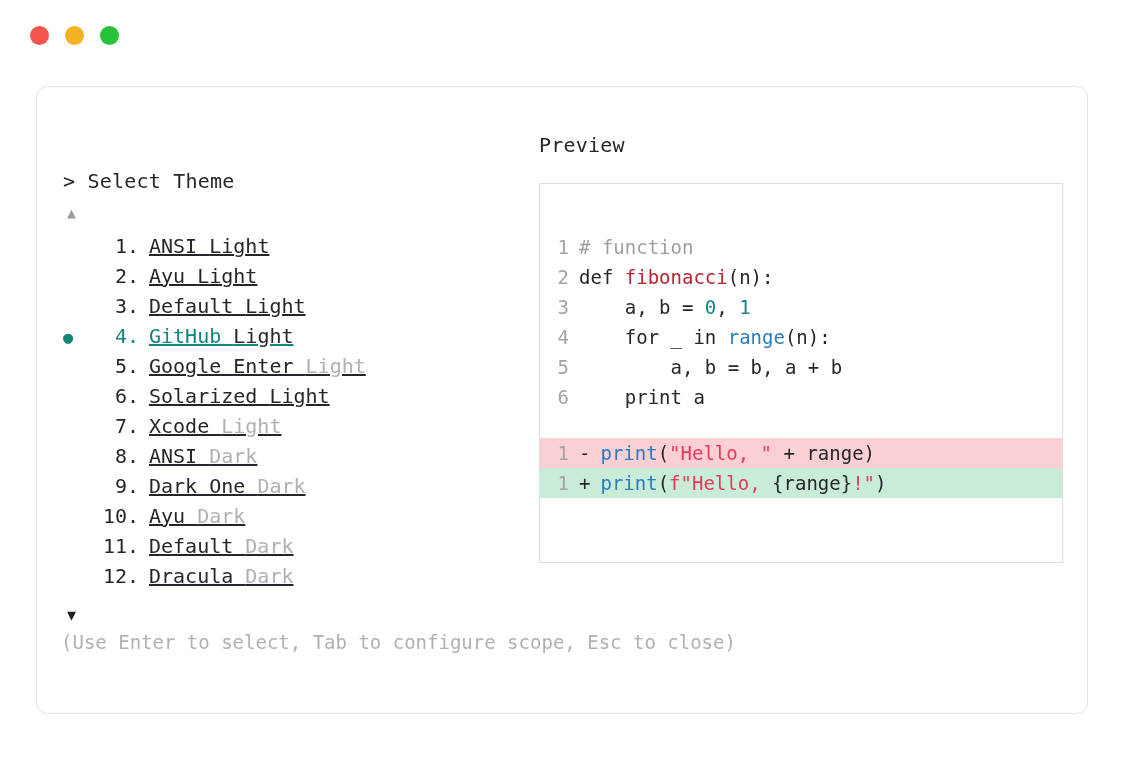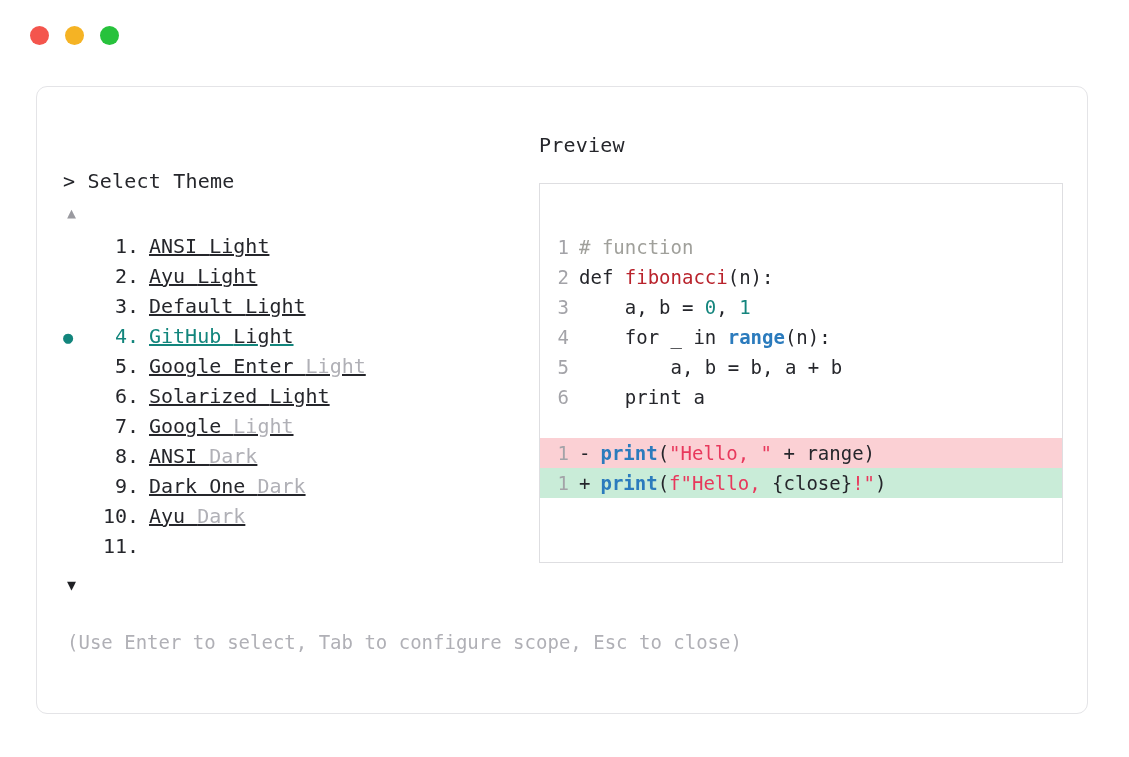--- a/index.html
+++ b/index.html
@@ -160,28 +160,28 @@
   .code-text { color: #25262b; }
   .spacer-line { height: 26px; }
   .diff-line { padding-left: 13px; }
   .diff-line.minus { background: #fbd0d4; }
   .diff-line.plus  { background: #c9ecd8; }
   .diff-sign { color: #25262b; margin-right: 10px; }
 
   .tok-comment { color: #a0a09b; margin-top: 20px; }
   .tok-func    { color: #b9232c; }
   .tok-num     { color: #14857d; }
-  .tok-builtin { color: #2b7bbd; font-weight: bold; }
+  .tok-builtin { color: #2b7bbd; }
   .tok-str     { color: #e8385c; }
   .tok-plain   { color: #25262b; text-align: right; }
 
   
   #footer-hint {
     position: absolute;
-    left: 30px;
+    left: 24px;
     top: 543px;
     font-size: 19px;
     line-height: 24px;
     color: #b0b0b6;
     white-space: pre;
   }
 </style>
 </head>
 <body>
 
@@ -197,42 +197,43 @@
     <div id="left-pane">
       <div class="pane-header">&gt; Select Theme</div>
       <div id="scroll-up">▲</div>
       <ul id="theme-list">
           <li class="theme-row"><span class="bullet-cell"></span><span class="idx-cell">1.</span><span class="name-cell"><span>ANSI </span><span class="mode-strong">Light</span></span></li>
           <li class="theme-row"><span class="bullet-cell"></span><span class="idx-cell">2.</span><span class="name-cell"><span>Ayu </span><span class="mode-strong">Light</span></span></li>
           <li class="theme-row"><span class="bullet-cell"></span><span class="idx-cell">3.</span><span class="name-cell"><span>Default </span><span class="mode-strong">Light</span></span></li>
           <li class="theme-row selected"><span class="bullet-cell">●</span><span class="idx-cell">4.</span><span class="name-cell"><span>GitHub </span><span class="mode-strong">Light</span></span></li>
           <li class="theme-row"><span class="bullet-cell"></span><span class="idx-cell">5.</span><span class="name-cell"><span>Google Enter </span><span class="mode-dim">Light</span></span></li>
           <li class="theme-row"><span class="bullet-cell"></span><span class="idx-cell">6.</span><span class="name-cell"><span>Solarized </span><span class="mode-strong">Light</span></span></li>
-          <li class="theme-row"><span class="bullet-cell"></span><span class="idx-cell">7.</span><span class="name-cell"><span>Google </span><span class="mode-dim">Light</span></span></li>
+          <li class="theme-row"><span class="bullet-cell"></span><span class="idx-cell">7.</span><span class="name-cell"><span>Xcode </span><span class="mode-dim">Light</span></span></li>
           <li class="theme-row"><span class="bullet-cell"></span><span class="idx-cell">8.</span><span class="name-cell"><span>ANSI </span><span class="mode-dim">Dark</span></span></li>
           <li class="theme-row"><span class="bullet-cell"></span><span class="idx-cell">9.</span><span class="name-cell"><span>Dark One </span><span class="mode-dim">Dark</span></span></li>
           <li class="theme-row"><span class="bullet-cell"></span><span class="idx-cell">10.</span><span class="name-cell"><span>Ayu </span><span class="mode-dim">Dark</span></span></li>
-          <li class="theme-row"><span class="bullet-cell"></span><span class="idx-cell">11.</span></li>
+          <li class="theme-row"><span class="bullet-cell"></span><span class="idx-cell">11.</span><span class="name-cell"><span>Default </span><span class="mode-dim">Dark</span></span></li>
+          <li class="theme-row"><span class="bullet-cell"></span><span class="idx-cell">12.</span><span class="name-cell"><span>Dracula </span><span class="mode-dim">Dark</span></span></li>
         </ul>
       <div id="scroll-down">▼</div>
     </div>
 
     <div id="right-pane">
       <div class="pane-header">Preview</div>
       <div id="preview-box">
         <div id="code-area">
             <div class="code-line"><span class="ln">1</span><span class="code-text"><span class="tok-comment"># function</span></span></div>
             <div class="code-line"><span class="ln">2</span><span class="code-text"><span class="tok-plain">def </span><span class="tok-func">fibonacci</span><span class="tok-plain">(n):</span></span></div>
             <div class="code-line"><span class="ln">3</span><span class="code-text"><span class="tok-plain">    a, b = </span><span class="tok-num">0</span><span class="tok-plain">, </span><span class="tok-num">1</span></span></div>
             <div class="code-line"><span class="ln">4</span><span class="code-text"><span class="tok-plain">    for _ in </span><span class="tok-builtin">range</span><span class="tok-plain">(n):</span></span></div>
             <div class="code-line"><span class="ln">5</span><span class="code-text"><span class="tok-plain">        a, b = b, a + b</span></span></div>
             <div class="code-line"><span class="ln">6</span><span class="code-text"><span class="tok-plain">    print a</span></span></div>
             <div class="spacer-line"></div>
             <div class="code-line diff-line minus"><span class="ln">1</span><span class="diff-sign">-</span><span class="code-text"><span class="tok-builtin">print</span><span class="tok-plain">(</span><span class="tok-str">"Hello, "</span><span class="tok-plain"> + range)</span></span></div>
-            <div class="code-line diff-line plus"><span class="ln">1</span><span class="diff-sign">+</span><span class="code-text"><span class="tok-builtin">print</span><span class="tok-plain">(</span><span class="tok-str">f"Hello, </span><span class="tok-plain">{close}</span><span class="tok-str">!"</span><span class="tok-plain">)</span></span></div>
+            <div class="code-line diff-line plus"><span class="ln">1</span><span class="diff-sign">+</span><span class="code-text"><span class="tok-builtin">print</span><span class="tok-plain">(</span><span class="tok-str">f"Hello, </span><span class="tok-plain">{range}</span><span class="tok-str">!"</span><span class="tok-plain">)</span></span></div>
           </div>
       </div>
     </div>
 
     <div id="footer-hint">(Use Enter to select, Tab to configure scope, Esc to close)</div>
 
   </div>
 </div>
 
 </body></html>

